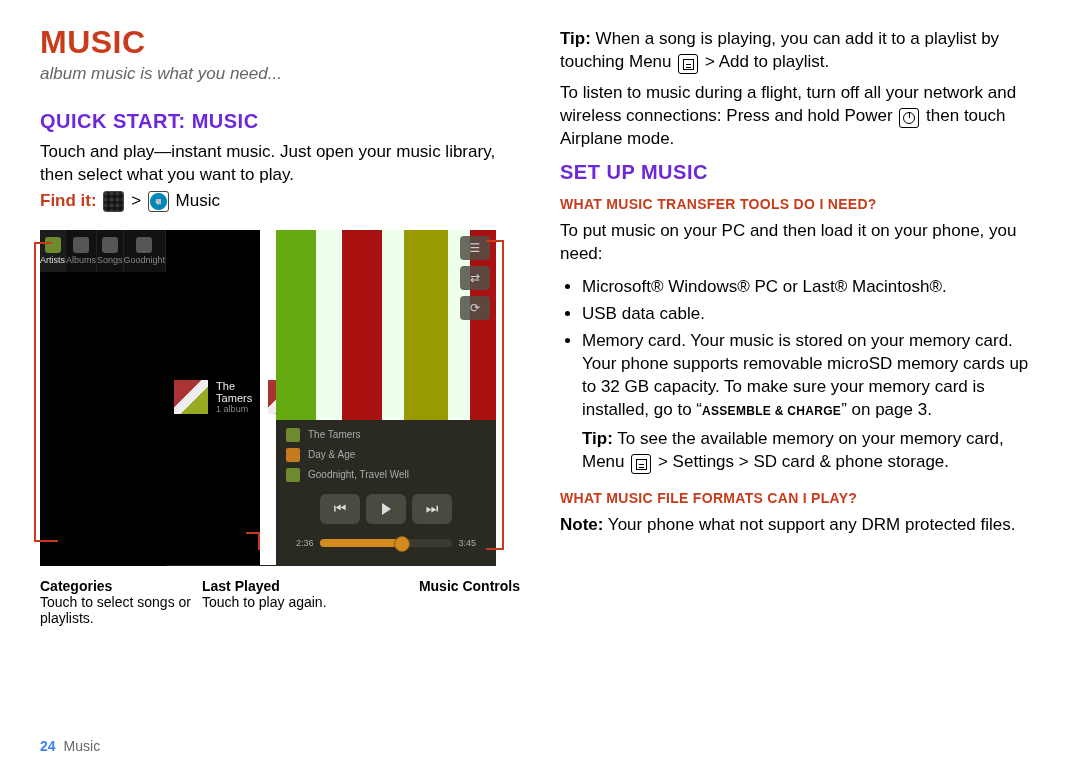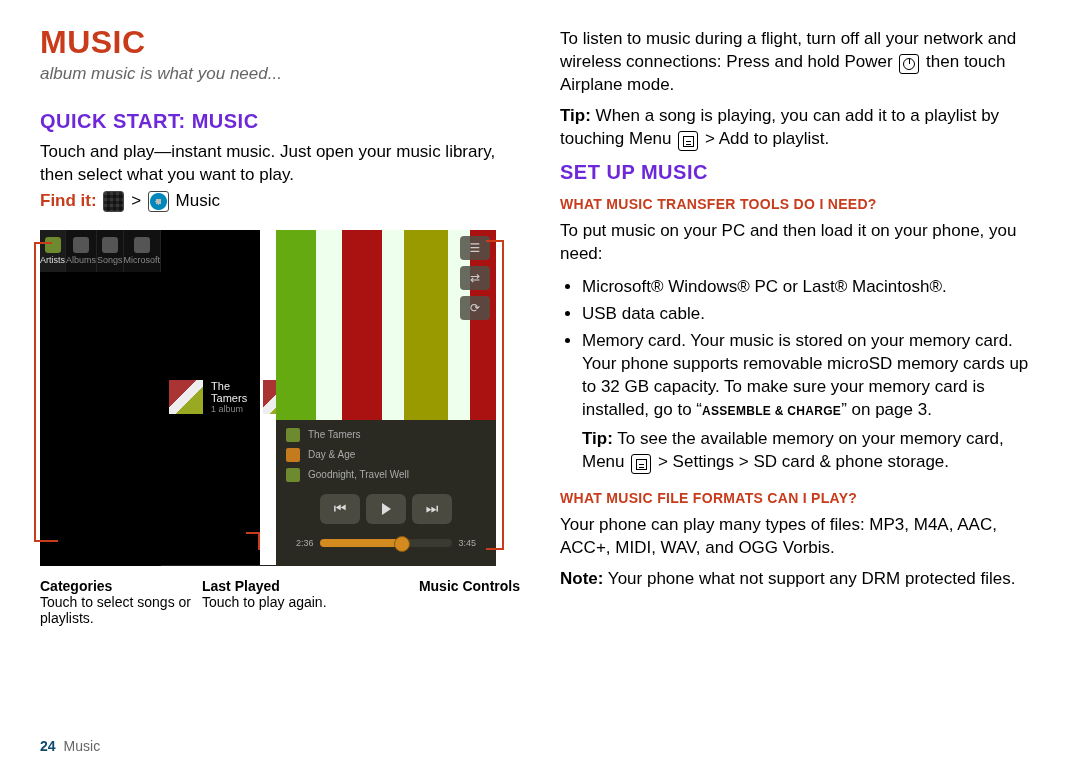--- a/index.html
+++ b/index.html
@@ -77,21 +77,21 @@
   .bar{flex:1;height:8px;background:#3a3a30;border-radius:4px;position:relative}
   .bar .fill{position:absolute;left:0;top:0;bottom:0;width:62%;background:#d38a1e;border-radius:4px}
   .bar .knob{position:absolute;left:62%;top:-3px;width:14px;height:14px;background:#d38a1e;border-radius:50%;border:1px solid #8a5a12;transform:translateX(-50%)}
 
   .callouts{display:flex;margin-top:2px;gap:6px;font-size:14px}
   .callouts>div{flex:1}
   .callouts b{font-weight:700;font-size:14px}
   .callouts .mc{text-align:right}
 
   .footer{position:absolute;left:40px;bottom:12px;font-size:14px;color:#666}
-  .footer b{color:#0c4a6e;font-weight:700;margin-right:8px}
+  .footer b{color:#3b82f6;font-weight:700;margin-right:8px}
 </style>
 </head>
 <body>
 
 <div class="page">
 
   <div class="col">
     <h1 class="title">Music</h1>
     <p class="tagline">album music is what you need...</p>
 
@@ -119,21 +119,21 @@
           <div class="tab t2">
               <div class="ticon"></div>
               <span>Albums</span>
             </div>
           <div class="tab t3">
               <div class="ticon"></div>
               <span>Songs</span>
             </div>
           <div class="tab t4">
               <div class="ticon"></div>
-              <span>Microsoft</span>
+              <span>Goodnight</span>
             </div>
         </div>
         <div class="row">
           <div class="thumb"></div>
           <div class="info">
               <span class="t">The Tamers</span>
               <span class="s">1 album</span>
             </div>
         </div>
         <div class="row">
@@ -200,41 +200,40 @@
         <span>Touch to play again.</span>
       </div>
       <div class="mc">
         <b>Music Controls</b>
       </div>
     </div>
   </div>
 
   <div class="col">
     <p>
-      <span>To listen to music during a flight, turn off all your network and wireless connections: Press and hold Power </span><span class="keyicon power"></span><span> then touch Airplane mode.</span>
+      <span class="tip">Tip:</span><span> When a song is playing, you can add it to a playlist by touching Menu </span><span class="keyicon menu"></span><span> &gt; Add to playlist.</span>
     </p>
     <p>
-      <span class="tip">Tip:</span><span> When a song is playing, you can add it to a playlist by touching Menu </span><span class="keyicon menu"></span><span> &gt; Add to playlist.</span>
+      <span>To listen to music during a flight, turn off all your network and wireless connections: Press and hold Power </span><span class="keyicon power"></span><span> then touch Airplane mode.</span>
     </p>
 
     <div class="h2">Set up music</div>
     <div class="h3">What music transfer tools do I need?</div>
     <p>To put music on your PC and then load it on your phone, you need:</p>
     <ul>
       <li>Microsoft® Windows® PC or Last® Macintosh®.</li>
       <li>USB data cable.</li>
       <li>
         <span>Memory card. Your music is stored on your memory card. Your phone supports removable microSD memory cards up to 32 GB capacity. To make sure your memory card is installed, go to “</span><span class="smallcaps">Assemble &amp; charge</span><span>” on page 3.</span>
         <div style="height:6px"></div>
         <span class="tip">Tip:</span><span> To see the available memory on your memory card,  Menu </span><span class="keyicon menu"></span><span> &gt; Settings &gt; SD card &amp; phone storage.</span>
       </li>
     </ul>
 
     <div class="h3">What music file formats can I play?</div>
-    <p>Your phone can play many types of files: MP3, M4A, AAC, ACC+, MIDI, WAV, and OGG Vorbis.</p>
     <p class="note">
       <b>Note:</b><span> Your phone what not support any DRM protected files.</span>
     </p>
   </div>
 </div>
 
 <div class="footer">
   <b>24</b><span>Music</span>
 </div>
 

